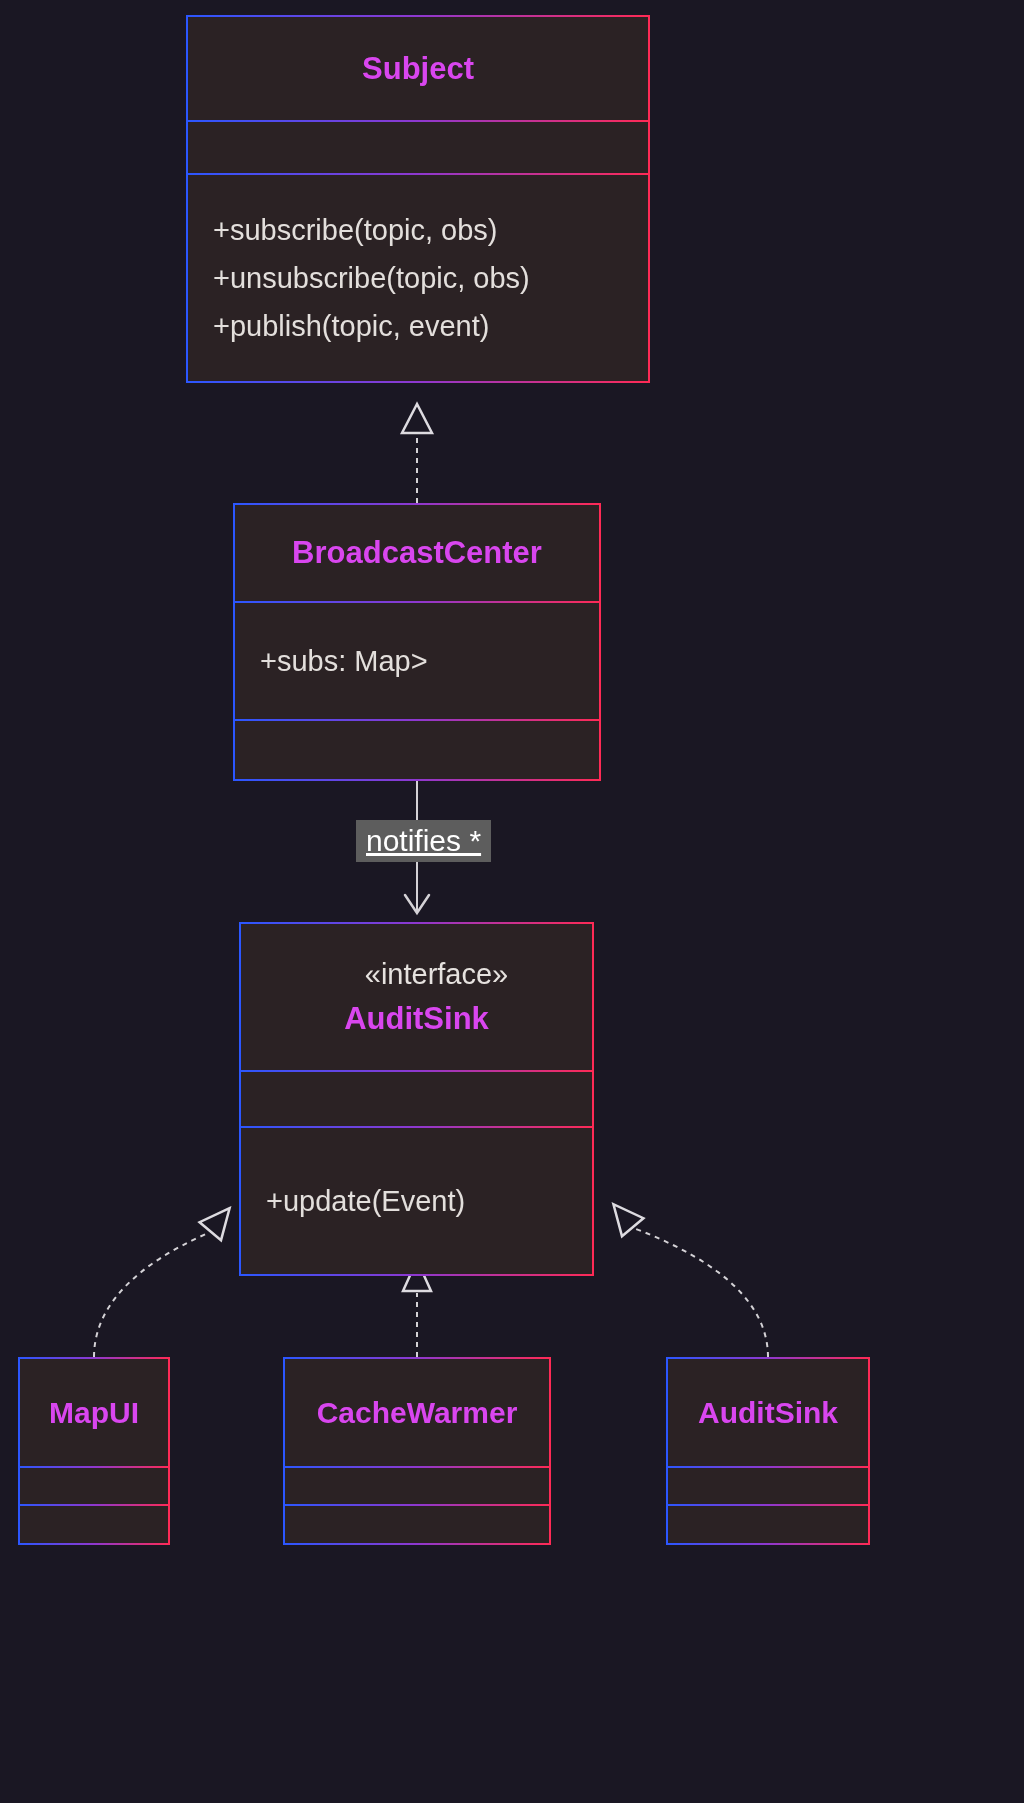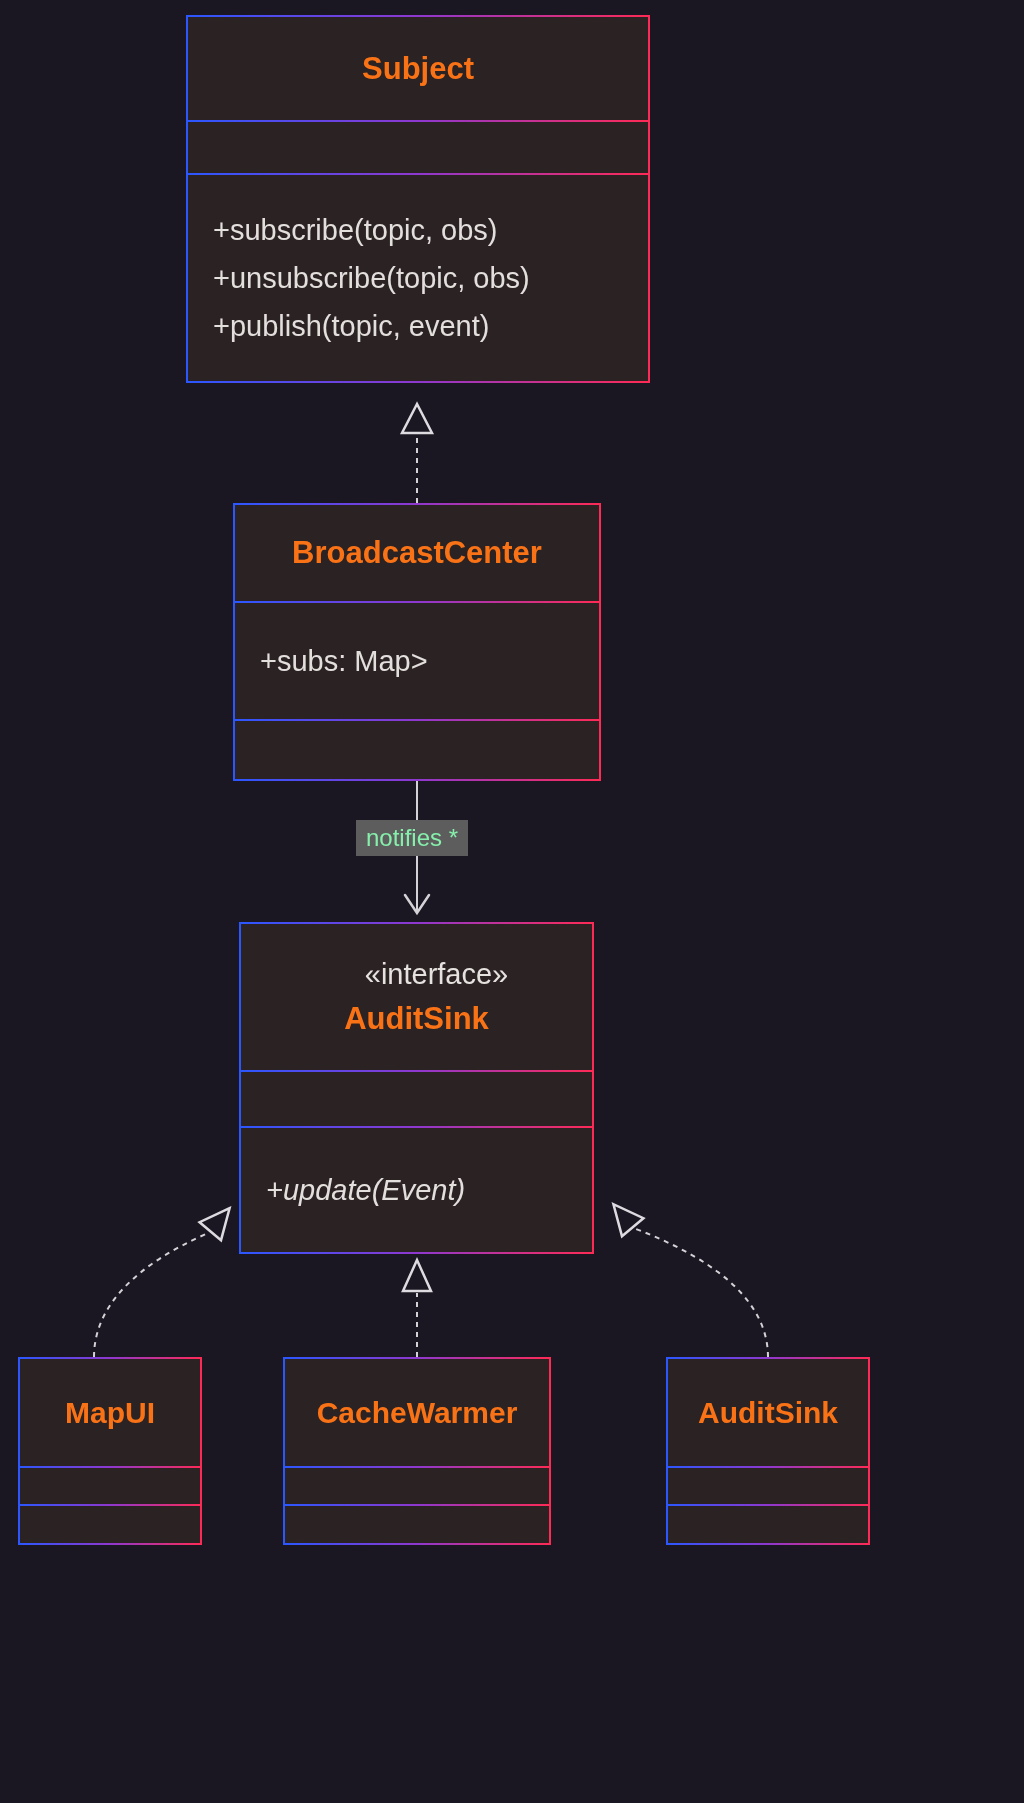--- a/index.html
+++ b/index.html
@@ -34,44 +34,45 @@
     width: 100%;
     display: flex;
     flex-direction: column;
     justify-content: center;
   }
 
   .title-text {
     text-align: center;
     font-weight: bold;
     font-size: 31px;
-    color: #f97316;
+    color: #d946ef;
   }
   .stereotype {
     text-align: center;
     font-size: 29px;
     color: #e6e2df;
     margin-bottom: 10px;
     margin-left: 40px;
   }
   .members { padding: 0 25px; align-items: flex-start; }
   .member  {
     font-size: 29px;
     color: #e3dfdc;
     line-height: 48px;
     white-space: nowrap;
   }
 
   .edge-label {
     position: absolute;
     background: #5d5d5d;
-    color: #86efac;
-    font-size: 24px;
+    color: #ffffff;
+    font-size: 30px;
     padding: 4px 10px;
     white-space: nowrap;
+    text-decoration: underline;
   }
 </style>
 </head>
 <body>
 
 <div class="canvas">
 
   <svg class="edges" width="1024" height="1803" viewBox="0 0 1024 1803">
     
     <g>
@@ -144,27 +145,27 @@
     <div class="sect">
       <div class="inner" style="height:146px;">
         <div class="stereotype">«interface»</div>
         <div class="title-text">AuditSink</div>
       </div>
     </div>
     <div class="sect">
       <div class="inner" style="height:54px;"></div>
     </div>
     <div class="sect">
-      <div class="inner members" style="height:124px;font-style:italic;">
+      <div class="inner members" style="height:146px;">
         <div class="member">+update(Event)</div>
       </div>
     </div>
   </div>
 
-  <div class="class-box" style="left:18px; top:1357px; width:184px;">
+  <div class="class-box" style="left:18px; top:1357px; width:152px;">
     <div class="sect">
       <div class="inner" style="height:107px;">
         <div class="title-text" style="font-size:30px;">MapUI</div>
       </div>
     </div>
     <div class="sect">
       <div class="inner" style="height:36px;"></div>
     </div>
     <div class="sect">
       <div class="inner" style="height:37px;"></div>

